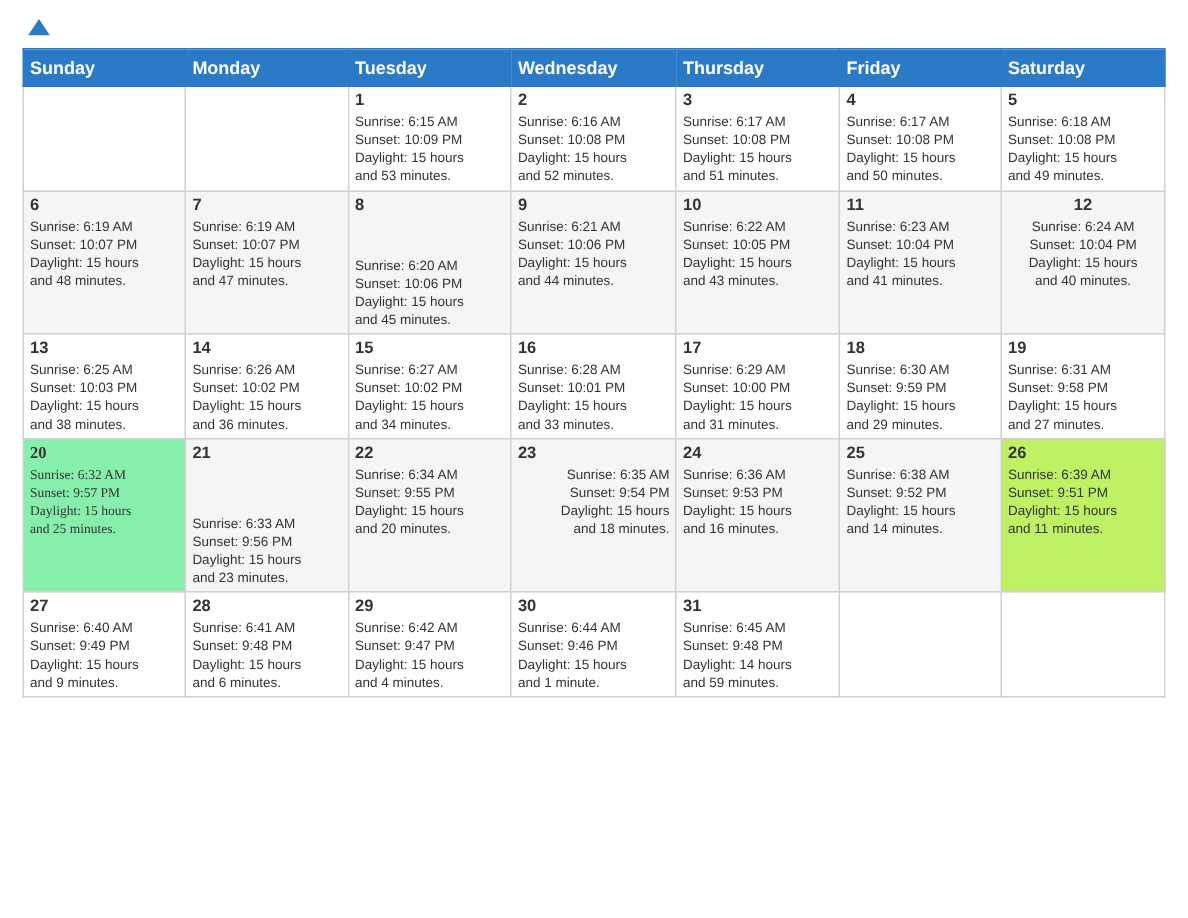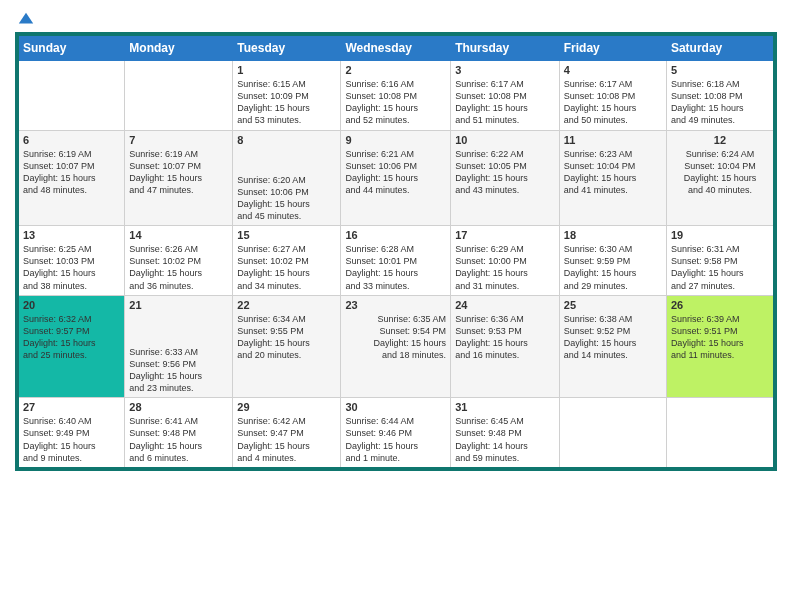--- a/index.html
+++ b/index.html
@@ -47,21 +47,21 @@
       color: #333;
       font-weight: normal;
     }
     .location {
       font-size: 14px;
       color: #555;
     }
     .calendar {
       width: 100%;
       border-collapse: collapse;
-      border: 4px solid #0f766e;
+      border: 1px solid #0f766e;
     }
     .calendar th {
       background-color: #2a7ac7;
       color: #fff;
       font-size: 12px;
       font-weight: bold;
       padding: 5px 4px;
       border: 1px solid #2a7ac7;
       text-align: left;
     }
@@ -266,21 +266,21 @@
           </td>
           <td style="background: rgb(255, 255, 255);">
             <span class="day-num">19</span>
             <div class="day-info" style="white-space: pre-line;">Sunrise: 6:31 AM
 Sunset: 9:58 PM
 Daylight: 15 hours
 and 27 minutes.</div>
           </td>
         </tr>
         <tr>
-          <td style="background: #14b8a6;">
+          <td style="background: #86efac; font-family: Liberation Serif, serif;">
             <span class="day-num">20</span>
             <div class="day-info" style="white-space: pre-line;">Sunrise: 6:32 AM
 Sunset: 9:57 PM
 Daylight: 15 hours
 and 25 minutes.</div>
           </td>
           <td style="background: rgb(245, 245, 245);">
             <span class="day-num">21</span>
             <div class="day-info" style="white-space: pre-line; margin-top: 35px;">Sunrise: 6:33 AM
 Sunset: 9:56 PM

